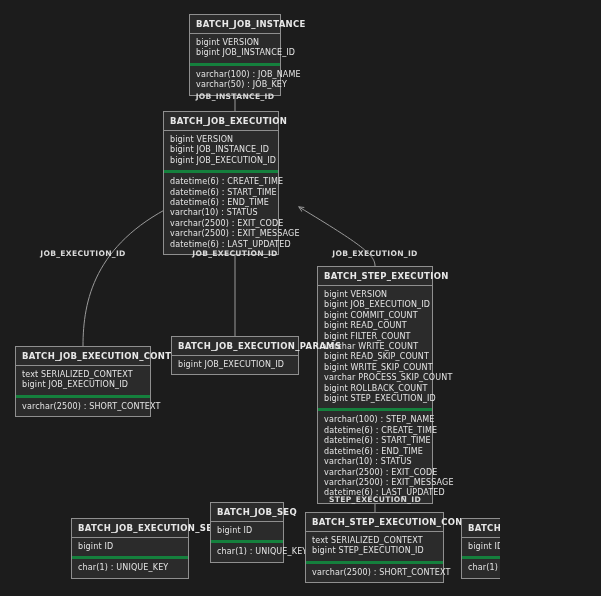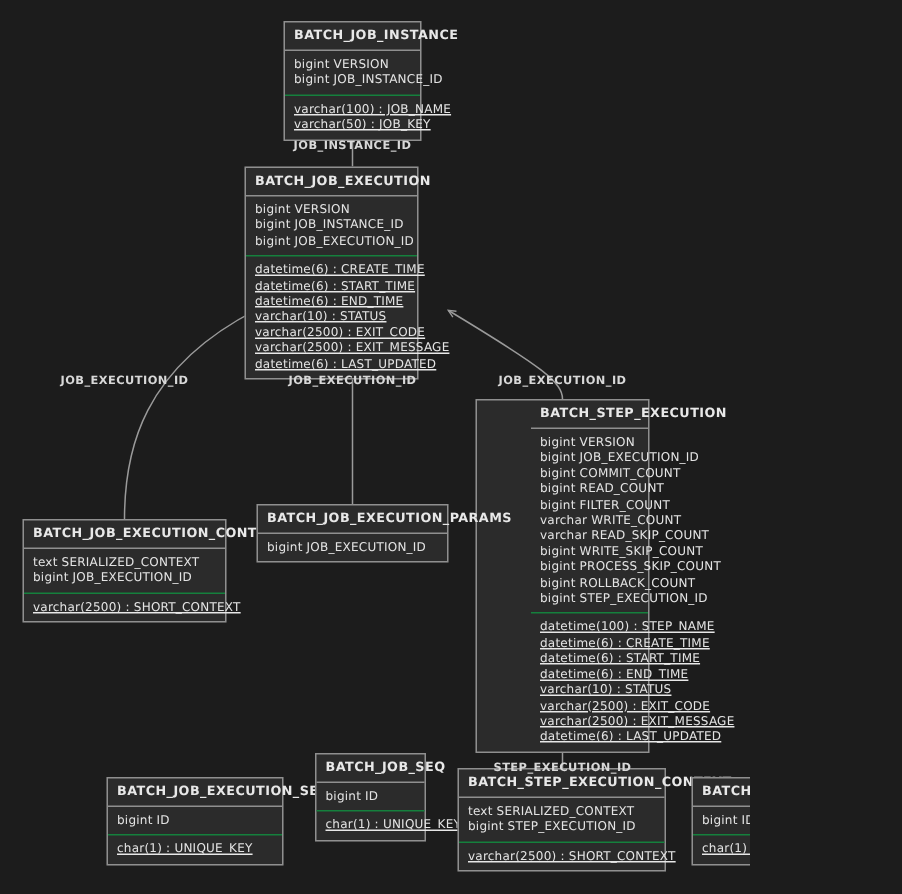--- a/index.html
+++ b/index.html
@@ -36,22 +36,21 @@
     letter-spacing: 0.3px;
     text-align: center;
     padding: 4px 6px 4px 6px;
     border-bottom: 1px solid #8f8f8f;
     white-space: nowrap;
   }
   .ent-section {
     padding: 4px 6px 4px 6px;
   }
   .ent-section + .ent-section {
-    border-top: 1px solid #15803d;
-    text-decoration: underline;
+    border-top: 3px solid #15803d;
   }
   .ent-field {
     font-size: 8px;
     line-height: 10.4px;
     white-space: nowrap;
     color: #e4e4e4;
     letter-spacing: 0.15px;
   }
   .edge-label {
     position: absolute;
@@ -105,37 +104,37 @@
         <div class="ent-section">
           <div class="ent-field">datetime(6) : CREATE_TIME</div>
           <div class="ent-field">datetime(6) : START_TIME</div>
           <div class="ent-field">datetime(6) : END_TIME</div>
           <div class="ent-field">varchar(10) : STATUS</div>
           <div class="ent-field">varchar(2500) : EXIT_CODE</div>
           <div class="ent-field">varchar(2500) : EXIT_MESSAGE</div>
           <div class="ent-field">datetime(6) : LAST_UPDATED</div>
         </div>
       </div>
-      <div class="entity" style="left: 317px; top: 266px; width: 116px; padding-left: 36px;">
+      <div class="entity" style="left: 317px; top: 266px; width: 116px;">
         <div class="ent-title">BATCH_STEP_EXECUTION</div>
         <div class="ent-section">
           <div class="ent-field">bigint VERSION</div>
           <div class="ent-field">bigint JOB_EXECUTION_ID</div>
           <div class="ent-field">bigint COMMIT_COUNT</div>
           <div class="ent-field">bigint READ_COUNT</div>
           <div class="ent-field">bigint FILTER_COUNT</div>
           <div class="ent-field">varchar WRITE_COUNT</div>
-          <div class="ent-field">varchar READ_SKIP_COUNT</div>
+          <div class="ent-field">bigint READ_SKIP_COUNT</div>
           <div class="ent-field">bigint WRITE_SKIP_COUNT</div>
-          <div class="ent-field">bigint PROCESS_SKIP_COUNT</div>
+          <div class="ent-field">varchar PROCESS_SKIP_COUNT</div>
           <div class="ent-field">bigint ROLLBACK_COUNT</div>
           <div class="ent-field">bigint STEP_EXECUTION_ID</div>
         </div>
         <div class="ent-section">
-          <div class="ent-field">datetime(100) : STEP_NAME</div>
+          <div class="ent-field">varchar(100) : STEP_NAME</div>
           <div class="ent-field">datetime(6) : CREATE_TIME</div>
           <div class="ent-field">datetime(6) : START_TIME</div>
           <div class="ent-field">datetime(6) : END_TIME</div>
           <div class="ent-field">varchar(10) : STATUS</div>
           <div class="ent-field">varchar(2500) : EXIT_CODE</div>
           <div class="ent-field">varchar(2500) : EXIT_MESSAGE</div>
           <div class="ent-field">datetime(6) : LAST_UPDATED</div>
         </div>
       </div>
       <div class="entity" style="left: 15px; top: 346px; width: 136px;">
@@ -190,16 +189,16 @@
         <div class="ent-section">
           <div class="ent-field">char(1) : UNIQUE_KEY</div>
         </div>
       </div>
     </div>
   <div id="labels-layer">
       <div class="edge-label" style="left: 235px; top: 92px;">JOB_INSTANCE_ID</div>
       <div class="edge-label" style="left: 83px; top: 249px;">JOB_EXECUTION_ID</div>
       <div class="edge-label" style="left: 235px; top: 249px;">JOB_EXECUTION_ID</div>
       <div class="edge-label" style="left: 375px; top: 249px;">JOB_EXECUTION_ID</div>
-      <div class="edge-label" style="left: 375px; top: 495px; margin-top: 12px;">STEP_EXECUTION_ID</div>
+      <div class="edge-label" style="left: 375px; top: 495px;">STEP_EXECUTION_ID</div>
     </div>
 
 </div>
 
 </body></html>

